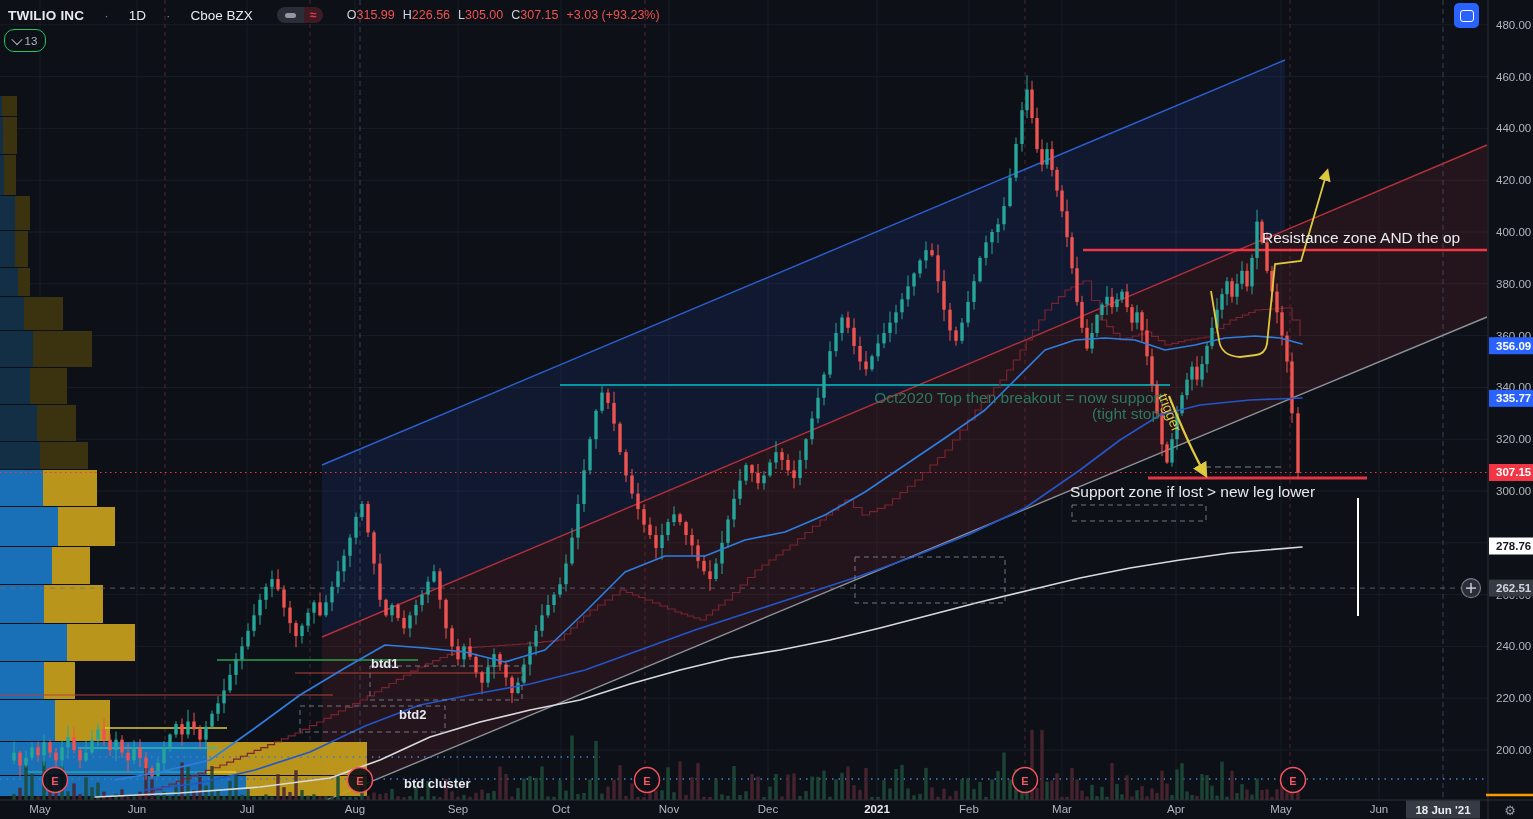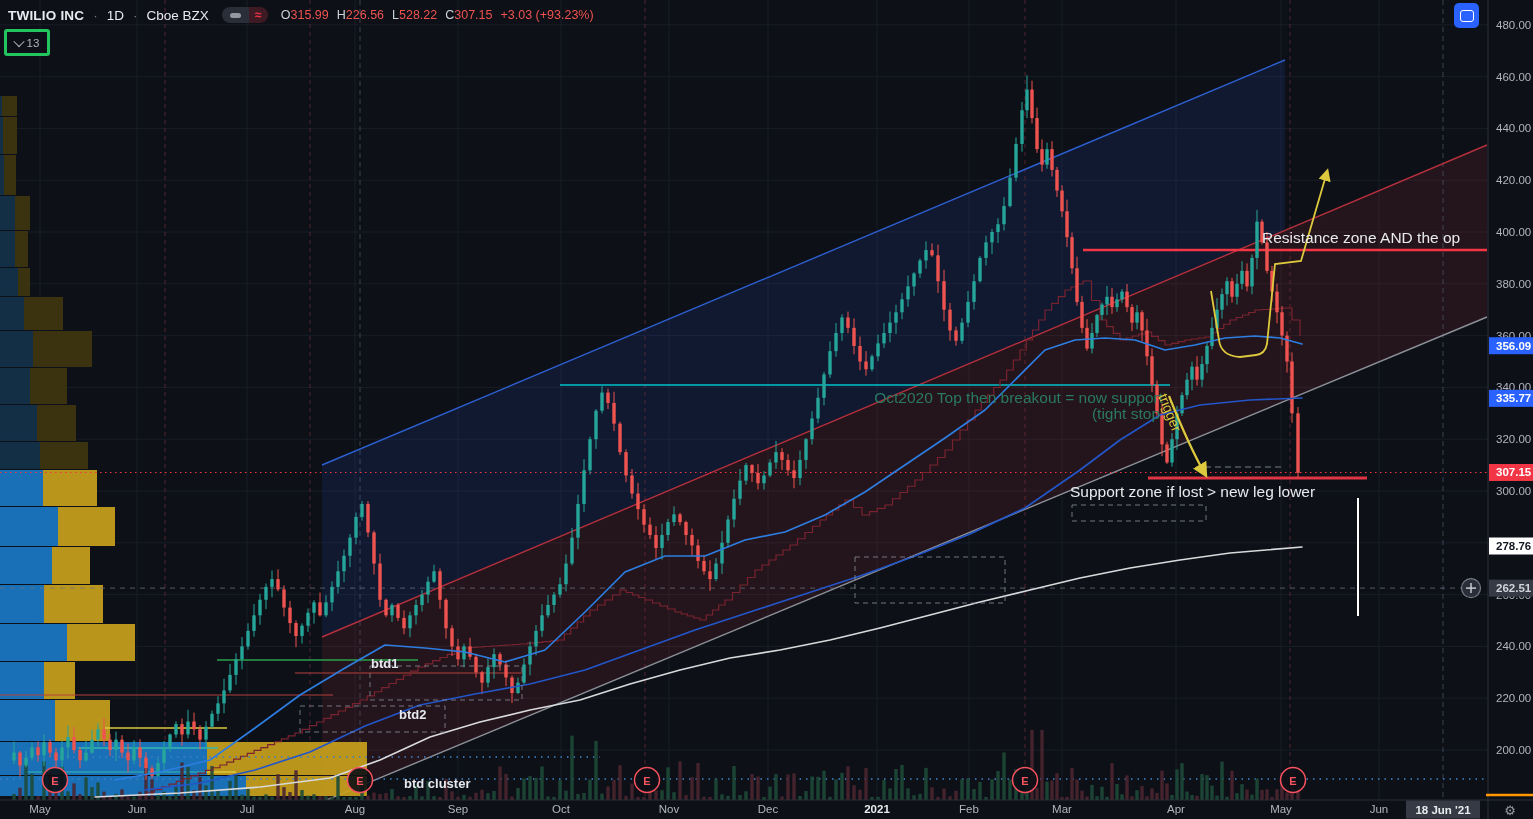--- a/index.html
+++ b/index.html
@@ -8,36 +8,36 @@
   svg text{font-family:"Liberation Sans",sans-serif;}
   .axis-text{font-size:11.5px;fill:#b2b5be;}
   .axis-text-bold{font-size:11.5px;fill:#e8eaed;font-weight:bold;}
   .badge-text{font-size:11.5px;font-weight:bold;}
   .note{font-size:15.5px;fill:#e8eaed;}
   .octnote{font-size:15.5px;fill:#2a7a5f;}
   .trigger-text{font-size:14px;fill:#ddc93e;}
   .btd-label{font-size:13px;font-weight:bold;fill:#e6e9ef;}
   .e-label{font-size:11px;font-weight:bold;fill:#f7525f;}
   
-  .hdr{position:absolute;left:8px;top:7px;display:flex;align-items:center;gap:9px;
+  .hdr{position:absolute;left:8px;top:7px;display:flex;align-items:center;gap:20px;
        font-size:13.5px;color:#e8eaed;white-space:nowrap;}
   .hdr .t-sym{font-weight:700;letter-spacing:.2px;}
   .hdr .t-sep{color:#787b86;}
   .pillwrap{display:flex;align-items:center;margin:0 4px;}
   .pill-l{width:27px;height:16px;background:#2a2e39;border-radius:8px 0 0 8px;
           display:flex;align-items:center;justify-content:center;}
   .pill-l .bar{width:11px;height:5px;border-radius:3px;background:#9598a1;}
   .pill-r{width:19px;height:16px;background:#3d1a24;border-radius:0 8px 8px 0;
           display:flex;align-items:center;justify-content:center;color:#f23645;
           font-size:12px;font-weight:700;}
   .ohlc{display:flex;gap:8px;font-size:12.5px;align-items:center;}
   .ohlc .lab{color:#cfd3dc;}
   .ohlc .val{color:#ef5350;}
-  .dropdown{position:absolute;left:4px;top:29px;width:40px;height:21px;border:3px solid #22c55e;
-            border-radius:3px;background:rgba(13,16,23,.75);display:flex;align-items:center;
+  .dropdown{position:absolute;left:4px;top:29px;width:40px;height:21px;border:1px solid #22c55e;
+            border-radius:10px;background:rgba(13,16,23,.75);display:flex;align-items:center;
             justify-content:center;gap:4px;color:#b2b5be;font-size:11.5px;cursor:pointer;}
   .chev{width:7px;height:7px;border-left:1.5px solid #b2b5be;border-bottom:1.5px solid #b2b5be;
         transform:rotate(-45deg) translate(1px,-1px);}
   .camera-btn{position:absolute;left:1454px;top:3px;width:25px;height:25px;background:#2962ff;
               border-radius:5px;display:flex;align-items:center;justify-content:center;cursor:pointer;}
   .camera-btn .glyph{width:12px;height:10px;border:1.8px solid #fff;border-radius:3px;}
 </style>
 </head>
 <body>
 
@@ -941,21 +941,21 @@
       <span class="pill-l">
           <span class="bar"></span>
         </span>
       <span class="pill-r">
           <span>≈</span>
         </span>
     </span>
     <span class="ohlc">
       <span><span class="lab">O</span><span class="val">315.99</span></span>
       <span><span class="lab">H</span><span class="val">226.56</span></span>
-      <span><span class="lab">L</span><span class="val">528.22</span></span>
+      <span><span class="lab">L</span><span class="val">305.00</span></span>
       <span><span class="lab">C</span><span class="val">307.15</span></span>
       <span class="val">+3.03 (+93.23%)</span>
     </span>
   </div>
 
   <div class="dropdown">
     <span class="chev"></span>
     <span>13</span>
   </div>
 

